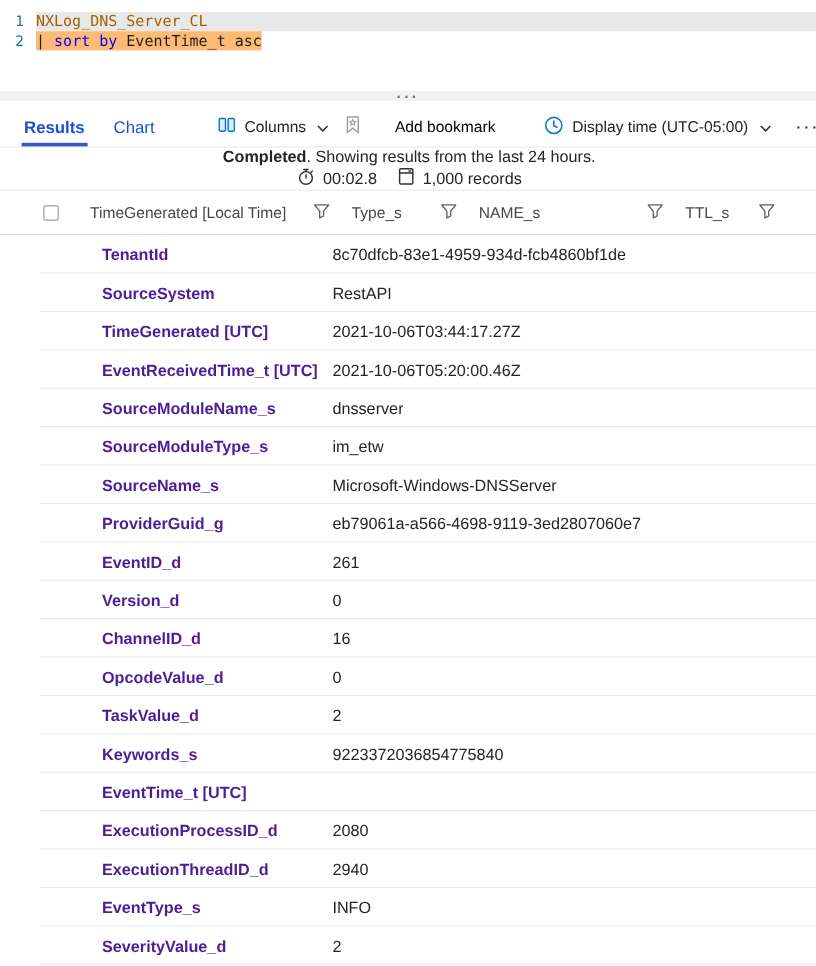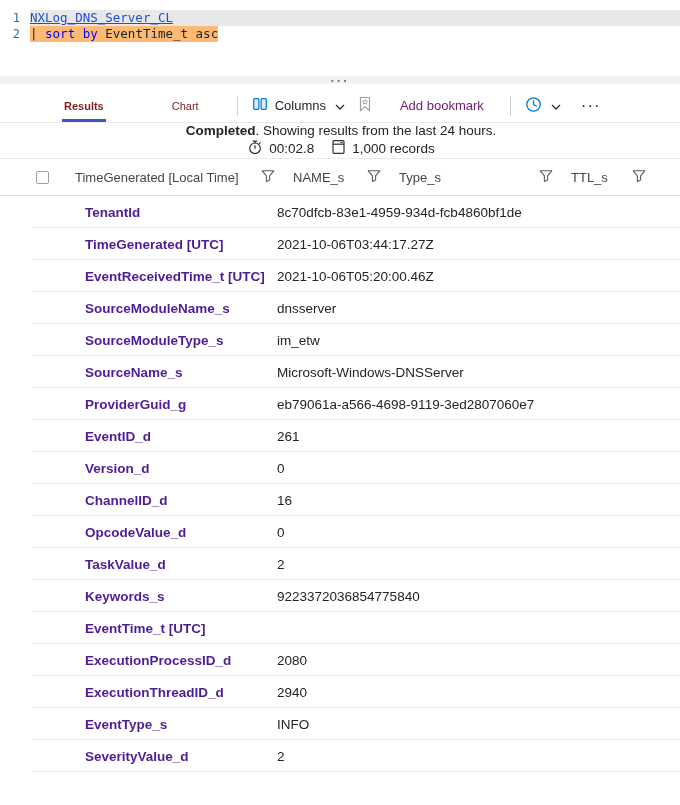--- a/index.html
+++ b/index.html
@@ -4,40 +4,40 @@
 <style>
   * { margin:0; padding:0; box-sizing:border-box; }
   html,body { width:680px; height:805px; background:#fff; overflow:hidden;
     font-family:"Liberation Sans",sans-serif; color:#252423; }
 
   
   .editor { height:76px; padding-top:10px;
     font-family:"DejaVu Sans Mono","Liberation Mono",monospace; font-size:12.5px; }
   .code-line { display:flex; height:16px; line-height:16px; white-space:pre; }
   .gutter { width:30px; text-align:right; padding-right:10px; color:#237893; font-size:12px; }
-  .sel-full { flex:1; background:#e8e8e8; color:#1d4ed8;text-decoration:underline; }
+  .sel-full { flex:1; background:#e8e8e8; color:#a16207; }
   .sel { background:#fdba74; color:#1e1e1e; }
   .kw { color:#0000ff; }
 
   
   .splitter { height:8px; background:#f2f2f2; display:flex; align-items:center; justify-content:center; cursor:row-resize; }
   .splitter span { color:#737373; font-size:13px; line-height:5px; letter-spacing:2px; font-weight:bold; }
   .gap { height:5px; }
 
   
   .tabbar { height:34px; display:flex; align-items:center; padding-left:20px;
     border-bottom:1px solid #edebe9; }
-  .tab { height:100%; display:flex; align-items:center; margin-right:24px; font-size:11px;
-    position:relative; cursor:pointer; color:#7f1d1d;margin-left:44px; }
+  .tab { height:100%; display:flex; align-items:center; margin-right:24px; font-size:14px;
+    position:relative; cursor:pointer; color:#1d4ed8; }
   .tab.active { font-weight:700; }
   .tab.active::after { content:""; position:absolute; left:-2px; right:-2px; bottom:0; height:3px; background:#3a57c4; }
   .vdiv { width:1px; height:20px; background:#d2d0ce; margin:0 14px; }
   .tool { display:flex; align-items:center; gap:7px; font-size:13px; color:#252423;
     margin-right:12px; cursor:pointer; white-space:nowrap; }
-  .tool.disabled { color:#701a75; cursor:default;gap:27px; }
+  .tool.disabled { color:#000000; cursor:default;gap:27px; }
   .tool svg { flex:none; }
   .chev { margin-left:2px; }
   .more-btn { font-size:17px; color:#323130; letter-spacing:1px; cursor:pointer; padding:0 6px; margin-left:2px; }
 
   
   .statusbar { height:36px; display:flex; align-items:center; padding:0 8px 0 10px;
     border-bottom:1px solid #edebe9; font-size:13.5px;flex-direction:column; }
   .status-left { flex:1; white-space:nowrap; }
   .status-left b { font-weight:700; }
   .status-right { display:flex; align-items:center; gap:17px; }
@@ -118,20 +118,21 @@
 
   <div class="vdiv"></div>
 
   <div class="tool">
     <span>
       <svg width="17" height="17" viewBox="0 0 17 17">
           <circle cx="8.5" cy="8.5" r="6.7" fill="none" stroke="#0078d4" stroke-width="1.3"></circle>
           <path d="M8.5 4.8v3.9l2.8 1.3" fill="none" stroke="#0078d4" stroke-width="1.3" stroke-linecap="round"></path>
         </svg>
     </span>
+    <span>Display time (UTC-05:00)</span>
     <span class="chev">
       <svg width="10" height="6" viewBox="0 0 10 6">
           <path d="M1 1l4 4 4-4" fill="none" stroke="#323130" stroke-width="1.3"></path>
         </svg>
     </span>
   </div>
 
   <div class="more-btn">···</div>
 </div>
 
@@ -172,30 +173,30 @@
       <div class="th">
         <span class="label">TimeGenerated [Local Time]</span>
         <span>
           <svg width="14" height="14" viewBox="0 0 14 14">
             <path d="M1.2 1.8h11.6L8.6 6.9v4.1l-3.2 1.6V6.9z" fill="none" stroke="#605e5c" stroke-width="1.1" stroke-linejoin="round"></path>
           </svg>
         </span>
       </div>
 
       <div class="th">
-        <span class="label">NAME_s</span>
+        <span class="label">Type_s</span>
         <span>
           <svg width="14" height="14" viewBox="0 0 14 14">
             <path d="M1.2 1.8h11.6L8.6 6.9v4.1l-3.2 1.6V6.9z" fill="none" stroke="#605e5c" stroke-width="1.1" stroke-linejoin="round"></path>
           </svg>
         </span>
       </div>
 
       <div class="th">
-        <span class="label">Type_s</span>
+        <span class="label">NAME_s</span>
         <span>
           <svg width="14" height="14" viewBox="0 0 14 14">
             <path d="M1.2 1.8h11.6L8.6 6.9v4.1l-3.2 1.6V6.9z" fill="none" stroke="#605e5c" stroke-width="1.1" stroke-linejoin="round"></path>
           </svg>
         </span>
       </div>
 
       <div class="th">
         <span class="label">TTL_s</span>
         <span>
@@ -214,20 +215,24 @@
     </div>
 </div>
 
 <div class="rows">
 
     <div class="drow">
       <div class="dkey">TenantId</div>
       <div class="dval">8c70dfcb-83e1-4959-934d-fcb4860bf1de</div>
     </div>
 
+    <div class="drow">
+      <div class="dkey">SourceSystem</div>
+      <div class="dval">RestAPI</div>
+    </div>
 
     <div class="drow">
       <div class="dkey">TimeGenerated [UTC]</div>
       <div class="dval">2021-10-06T03:44:17.27Z</div>
     </div>
 
     <div class="drow">
       <div class="dkey">EventReceivedTime_t [UTC]</div>
       <div class="dval">2021-10-06T05:20:00.46Z</div>
     </div>

